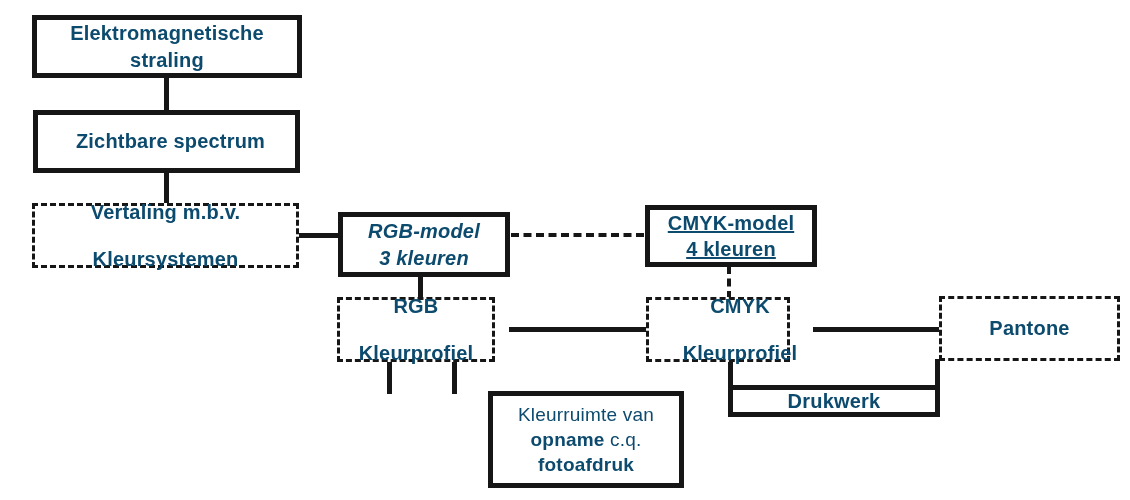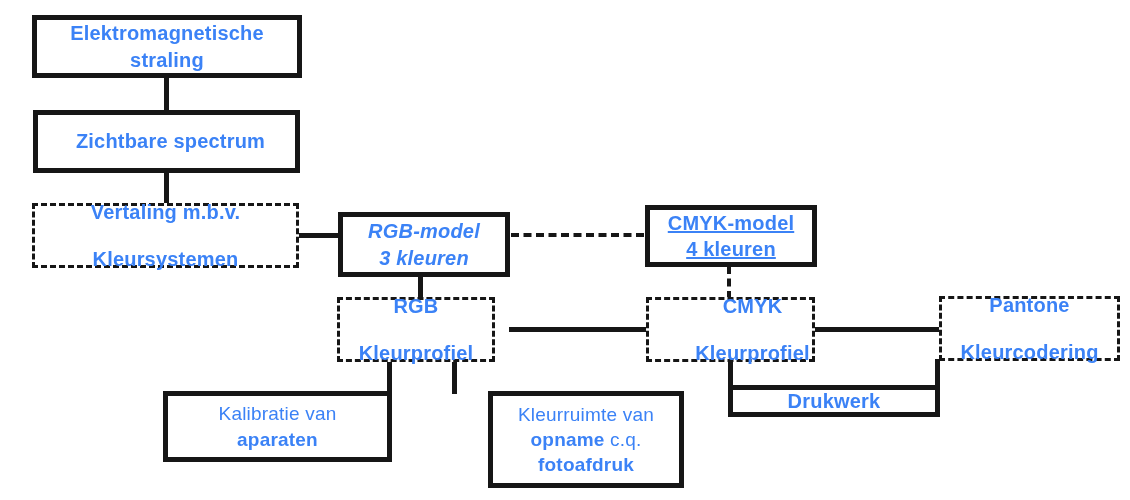--- a/index.html
+++ b/index.html
@@ -2,21 +2,21 @@
 <html><head>
 <meta charset="utf-8">
 <style>
   html, body { margin: 0; padding: 0; background: #ffffff; }
   .canvas {
     position: relative;
     width: 1130px;
     height: 500px;
     background: #ffffff;
     font-family: "Liberation Sans", sans-serif;
-    color: #3b82f6;
+    color: #0c4a6e;
     overflow: hidden;
   }
   .box {
     position: absolute;
     box-sizing: border-box;
     background: #ffffff;
     border: 5px solid #161616;
     display: flex;
     flex-direction: column;
     align-items: center;
@@ -77,34 +77,29 @@
   <div class="box" style="left:645px; top:205px; width:172px; height:62px;text-decoration:underline;">
     <span>CMYK-model</span>
     <span>4 kleuren</span>
   </div>
 
   <div class="box dashed" style="left:337px; top:297px; width:158px; height:65px;">
     <span>RGB</span>
     <span>Kleurprofiel</span>
   </div>
 
-  <div class="box dashed" style="left:646px; top:297px; width:169px; height:65px;padding-left:44px;">
+  <div class="box dashed" style="left:646px; top:297px; width:144px; height:65px;padding-left:44px;">
     <span>CMYK</span>
     <span>Kleurprofiel</span>
   </div>
 
   <div class="box dashed" style="left:939px; top:296px; width:181px; height:65px;">
     <span>Pantone</span>
-    <span>Kleurcodering</span>
   </div>
 
-  <div class="box" style="left:163px; top:391px; width:229px; height:71px; font-size:19px;">
-    <span class="w-normal">Kalibratie van</span>
-    <span>aparaten</span>
-  </div>
 
   <div class="box" style="left:452px; top:391px; width:196px; height:97px; font-size:19px;margin-left:36px;">
     <span class="w-normal">Kleurruimte van</span>
     <span class="w-normal"><b>opname</b><span> c.q.</span></span>
     <span>fotoafdruk</span>
   </div>
 
   <div class="box" style="left:728px; top:385px; width:212px; height:32px;">
     <span>Drukwerk</span>
   </div>

